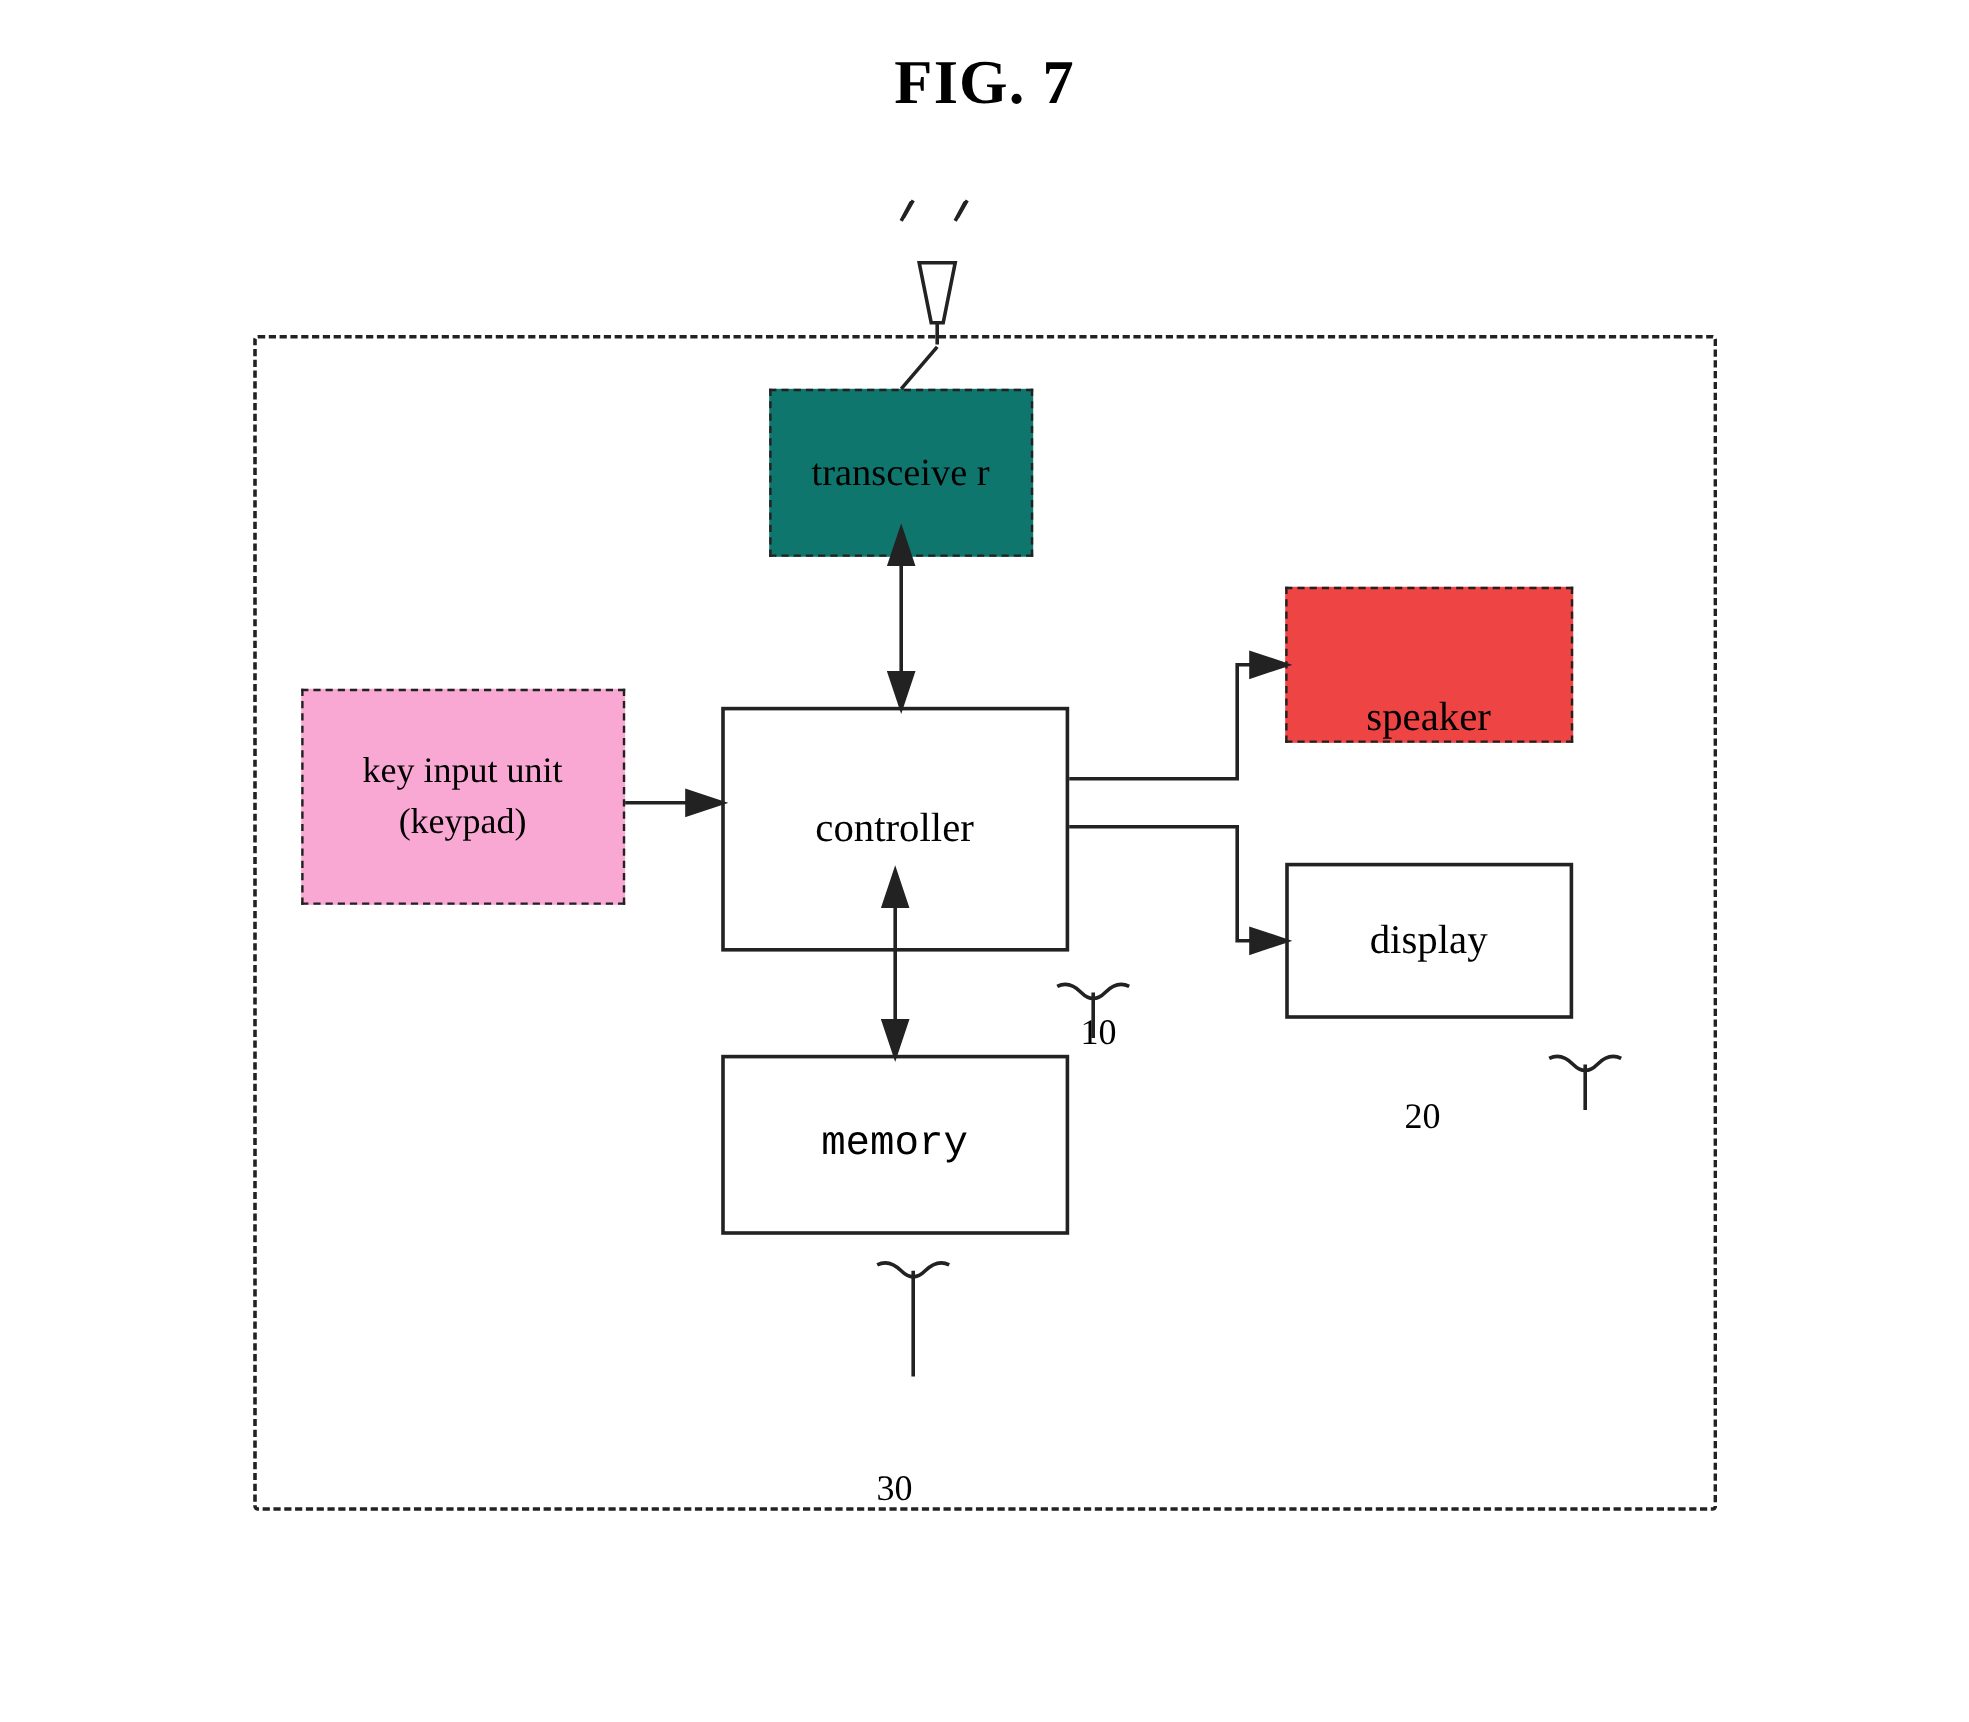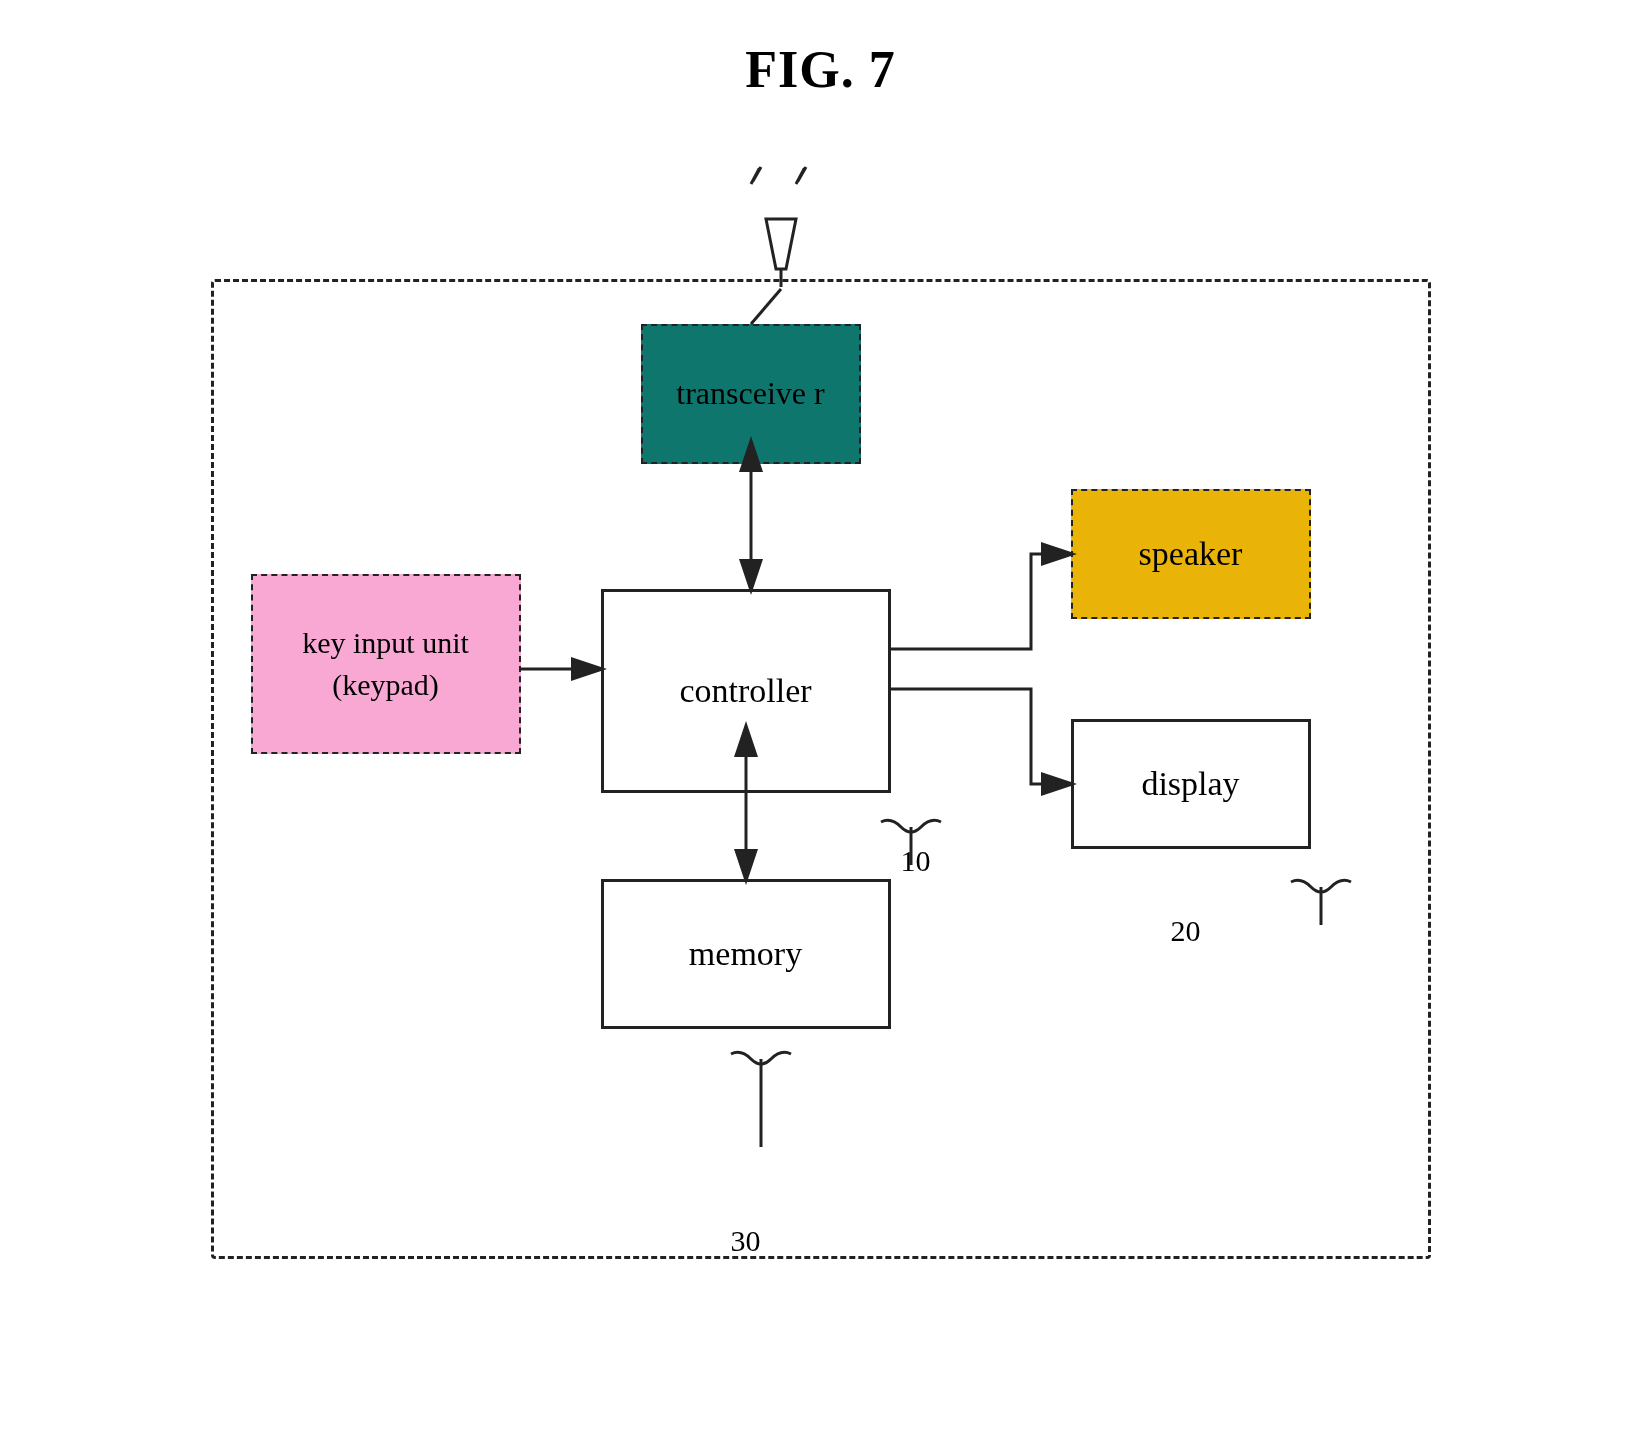--- a/index.html
+++ b/index.html
@@ -115,23 +115,23 @@
 
     
     .speaker-box {
       position: absolute;
       top: 330px;
       left: 900px;
       width: 240px;
       height: 130px;
       border: 2px dashed #222;
       display: flex;
-      align-items: center;
-      justify-content: center;
-      background: #eab308;
+      align-items: flex-end;
+      justify-content: center;
+      background: #ef4444;
     }
 
     .speaker-box span {
       font-size: 34px;
     }
 
     
     .display-box {
       position: absolute;
       top: 560px;
@@ -154,20 +154,21 @@
       position: absolute;
       top: 720px;
       left: 430px;
       width: 290px;
       height: 150px;
       border: 3px solid #222;
       display: flex;
       align-items: center;
       justify-content: center;
       background: #fff;
+      font-family: Liberation Mono, monospace;
     }
 
     .memory-box span {
       font-size: 34px;
     }
 
     
     .arrows-svg {
       position: absolute;
       top: 0;

